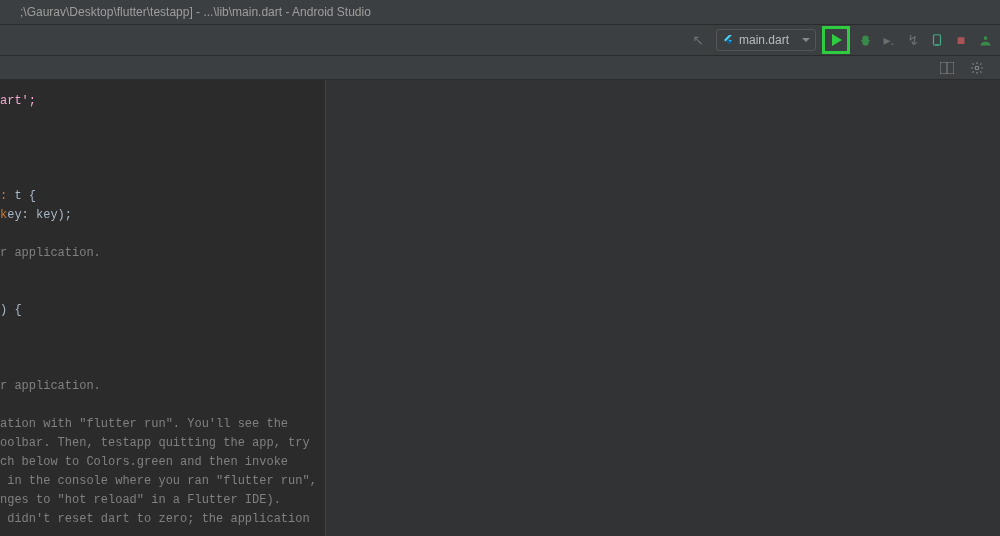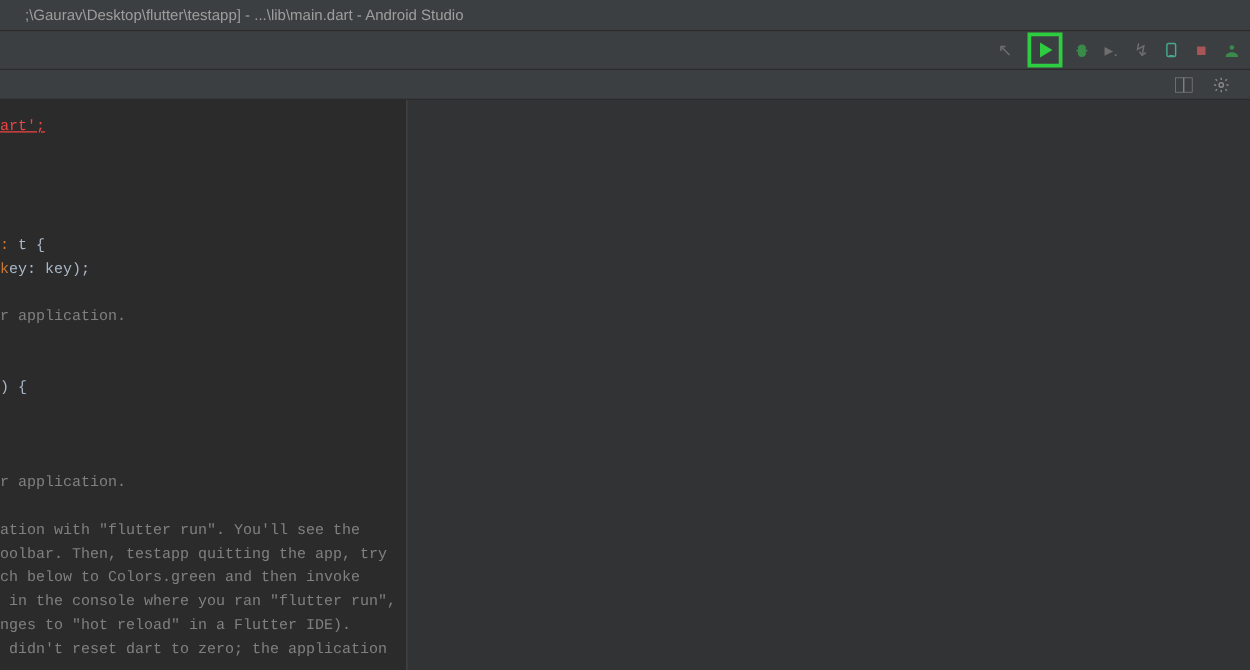--- a/index.html
+++ b/index.html
@@ -87,36 +87,47 @@
     width:325px;height:100%;
     background:#2b2b2b;
     font-family:"Consolas","Courier New",monospace;
     font-size:12px; line-height:19px;
     color:#a9b7c6;
     white-space:pre;
     padding-top:12px;
     overflow:hidden;
   }
   .code-area .kw{color:#cc7832;}
-  .code-area .str{color:#ef4444;text-decoration:underline;}
+  .code-area .str{color:#f9a8d4;}
   .code-area .cmt{color:#808080;margin-top:44px;}
   .right-panel{flex:1;background:#313335;border-left:1px solid #444;}
 </style>
 </head>
 <body>
 
 <div class="titlebar">
   <span>;\Gaurav\Desktop\flutter\testapp] - ...\lib\main.dart - Android Studio</span>
 </div>
 
 <div class="toolbar">
   <div class="tb-group">
     <span class="back-arrow">↖</span>
 
 
+    <div class="dd" style="width:100px;">
+      <span class="flutter-icon">
+        <svg viewBox="0 0 24 24">
+            <path fill="#44d1fd" d="M14 2L4 12l3 3L20 2z"></path>
+            <path fill="#1fbcfd" d="M14 11l-4 4 4 4 6-6z"></path>
+            <path fill="#08589c" d="M10 15l4 4h6l-7-7z"></path>
+          </svg>
+      </span>
+      <span style="flex:1;">main.dart</span>
+      <span class="caret"></span>
+    </div>
 
 
     <div class="play-box">
       <div class="play-tri"></div>
     </div>
 
     <span class="icon-btn bug-icon">
       <svg width="15" height="15" viewBox="0 0 24 24">
           <path fill="#3a8a4a" d="M12 5a4 4 0 0 1 4 4v6a4 4 0 0 1-8 0V9a4 4 0 0 1 4-4zm-7 7h3m8 0h3M7 7l2 2m6 0l2-2M7 17l2-2m6 0l2 2" stroke="#3a8a4a" stroke-width="2"></path>
         </svg>

